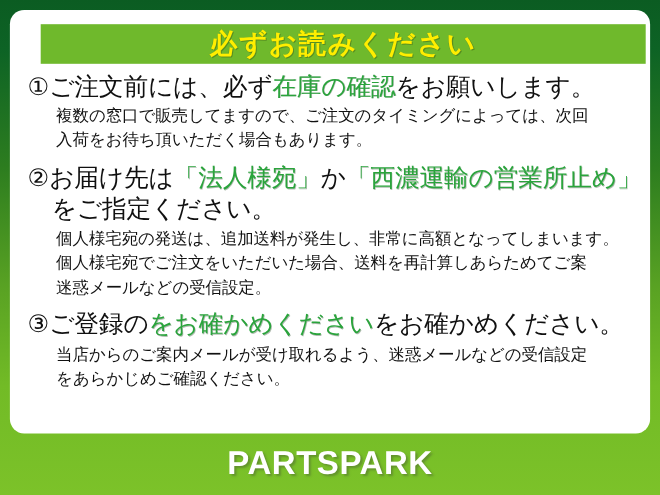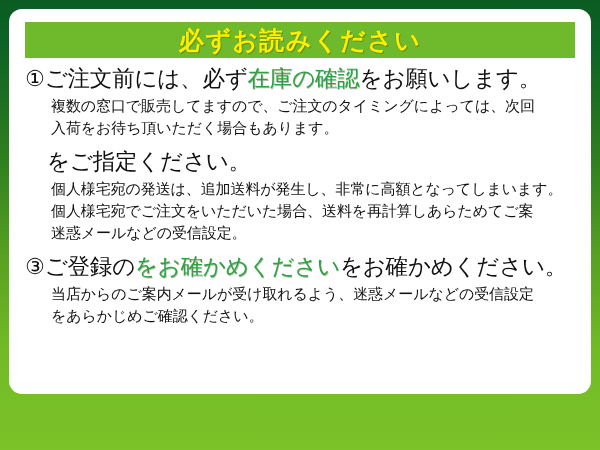--- a/index.html
+++ b/index.html
@@ -40,20 +40,21 @@
 
   
   #header-bar {
     box-sizing: border-box;
     width: 100%;
     height: 36px;
     background: #6fb92c;
     display: flex;
     align-items: center;
     justify-content: center;
+    margin-left: 12px;
   }
   #header-title {
     color: #ffee00;
     font-size: 25px;
     font-weight: bold;
     letter-spacing: 1.5px;
     line-height: 1;
     text-shadow:
        1px 1px 0 rgba(60,90,20,.45),
       -0.5px 0 0 rgba(60,90,20,.25);
@@ -135,20 +136,23 @@
         <div class="item-heading">
           <span class="marker">①</span><span>ご注文前には、必ず</span><span class="hl">在庫の確認</span><span>をお願いします。</span>
         </div>
         <div class="item-body">
           <div>複数の窓口で販売してますので、ご注文のタイミングによっては、次回</div>
           <div>入荷をお待ち頂いただく場合もあります。</div>
         </div>
       </div>
 
       <div class="item" id="item-2">
+        <div class="item-heading">
+          <span class="marker">②</span><span>お届け先は</span><span class="hl">「法人様宛」</span><span>か</span><span class="hl">「西濃運輸の営業所止め」</span>
+        </div>
         <div class="item-heading heading-cont">をご指定ください。</div>
         <div class="item-body">
           <div>個人様宅宛の発送は、追加送料が発生し、非常に高額となってしまいます。</div>
           <div>個人様宅宛でご注文をいただいた場合、送料を再計算しあらためてご案</div>
           <div>迷惑メールなどの受信設定。</div>
         </div>
       </div>
 
       <div class="item" id="item-3">
         <div class="item-heading">
@@ -156,14 +160,17 @@
         </div>
         <div class="item-body">
           <div>当店からのご案内メールが受け取れるよう、迷惑メールなどの受信設定</div>
           <div>をあらかじめご確認ください。</div>
         </div>
       </div>
 
     </div>
   </div>
 
+  <div id="footer">
+    <span id="brand">PARTSPARK</span>
+  </div>
 
 </div>
 
 </body></html>

